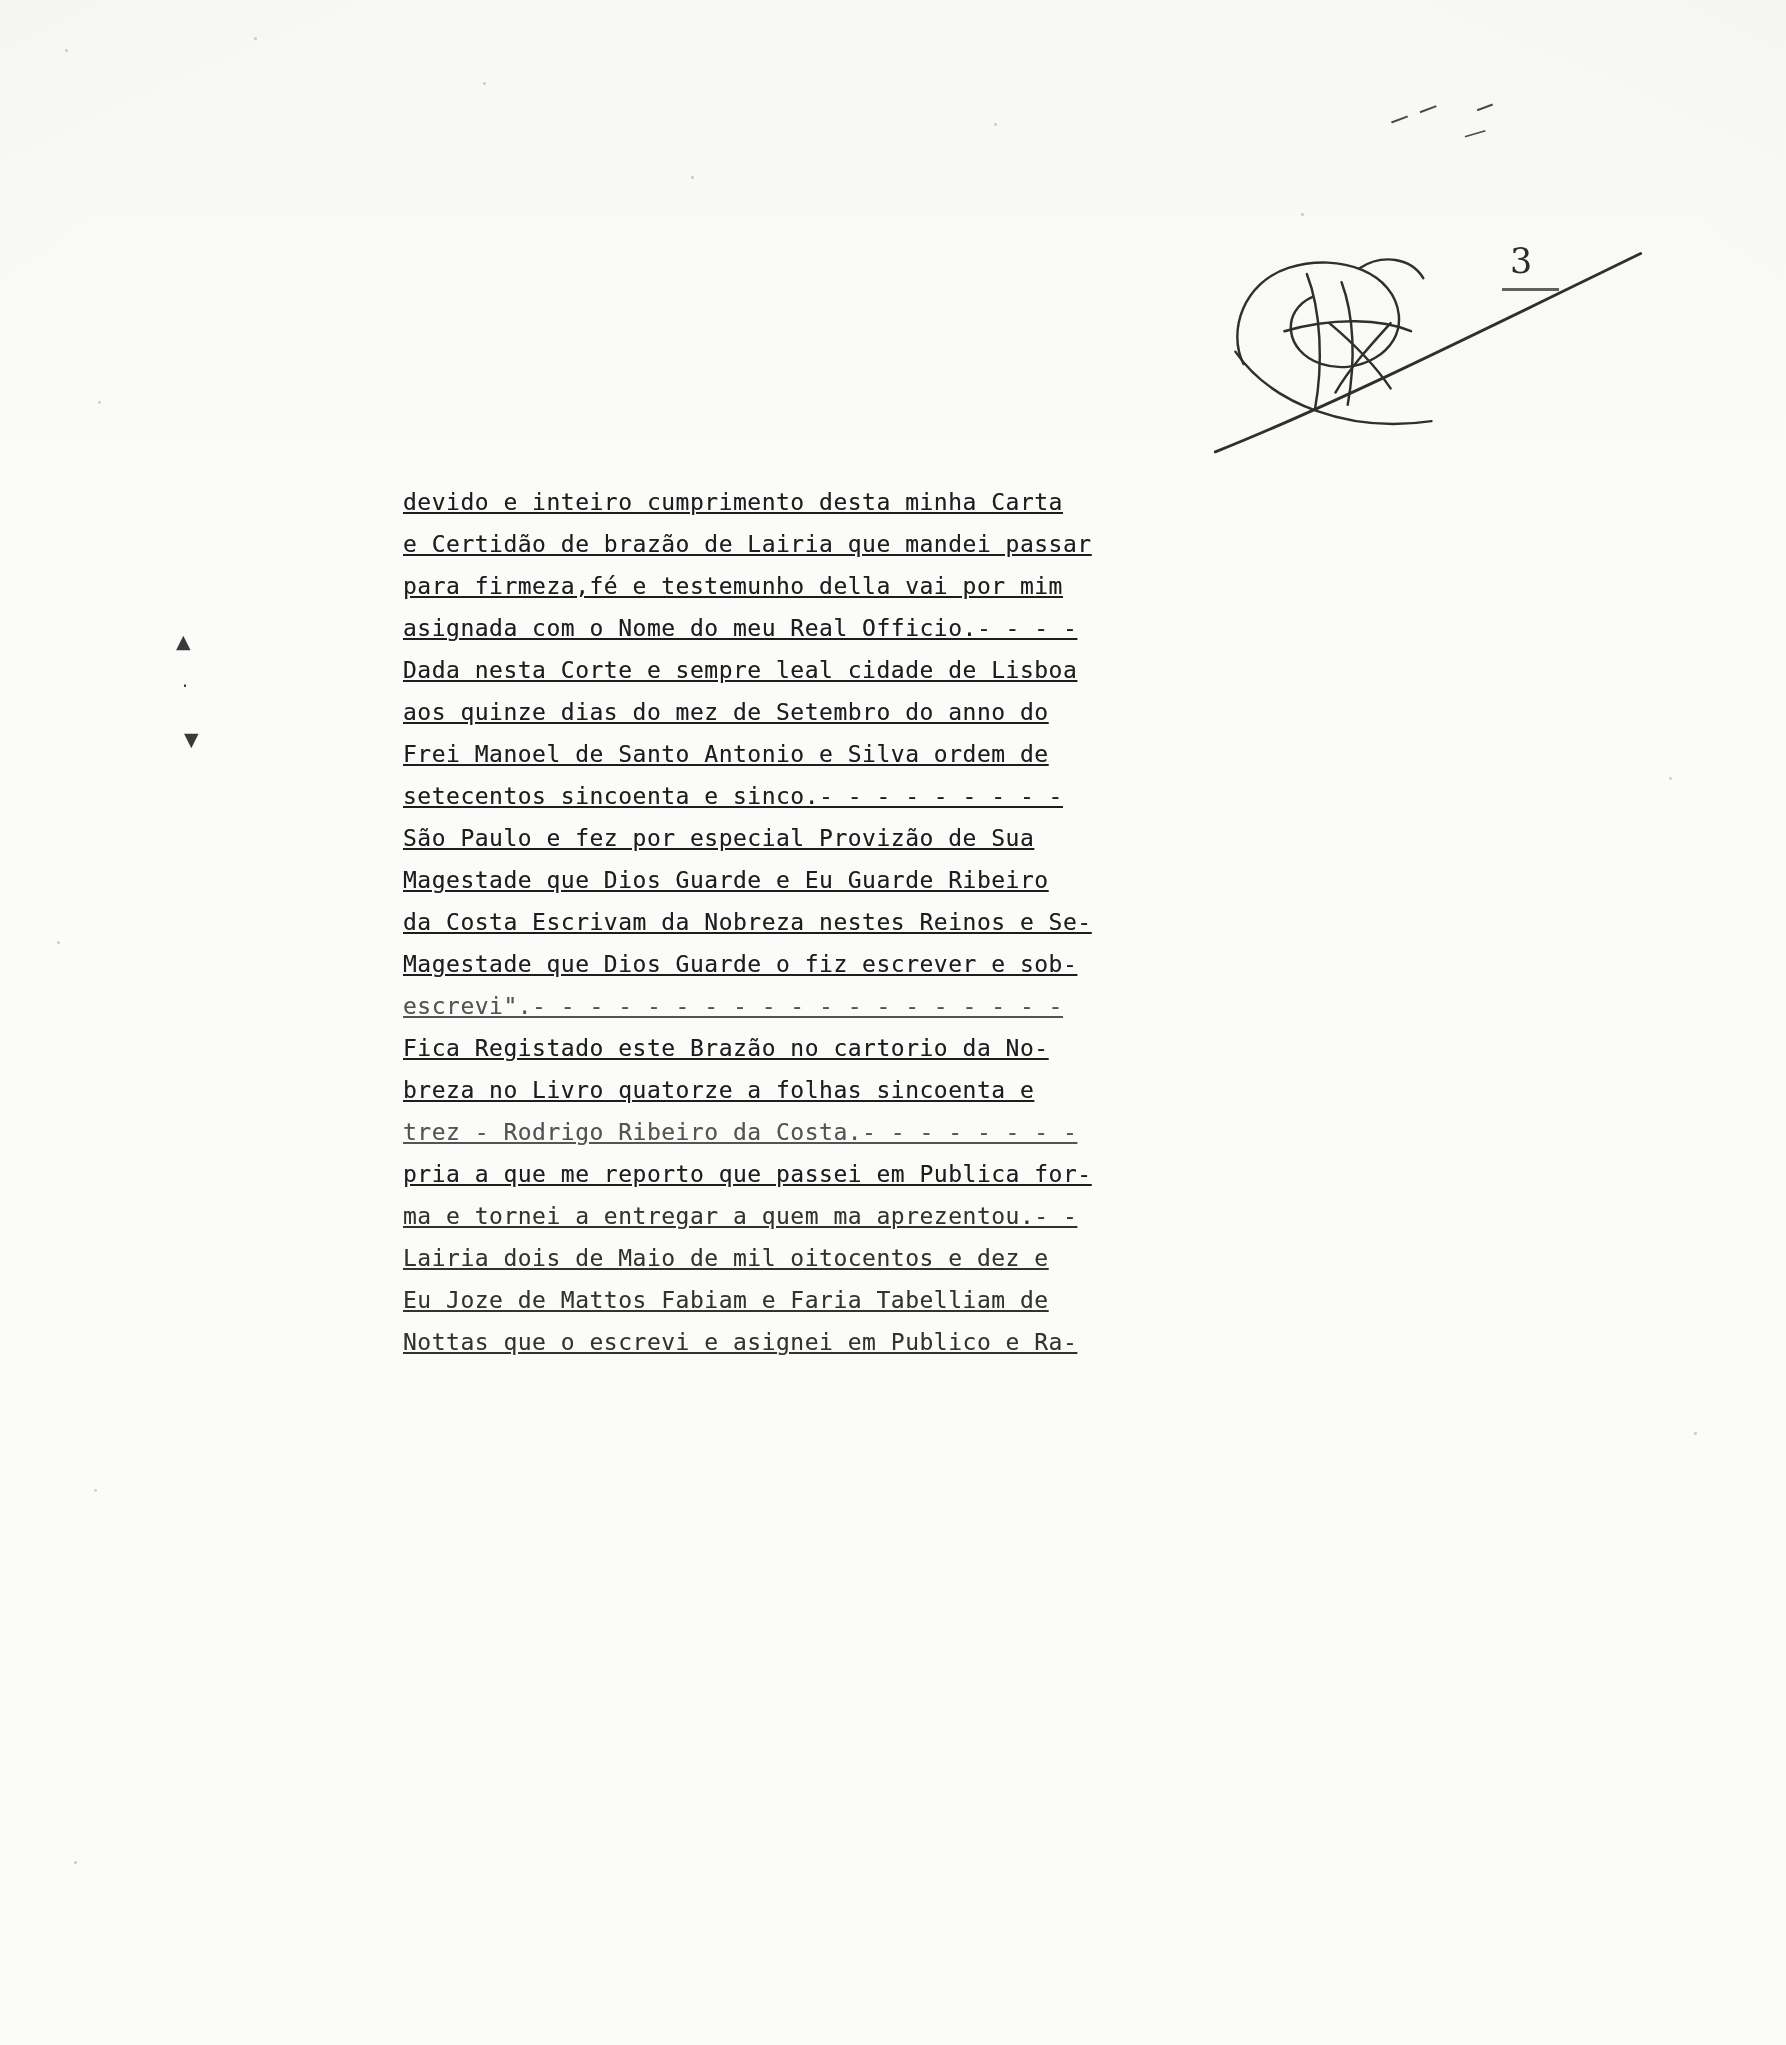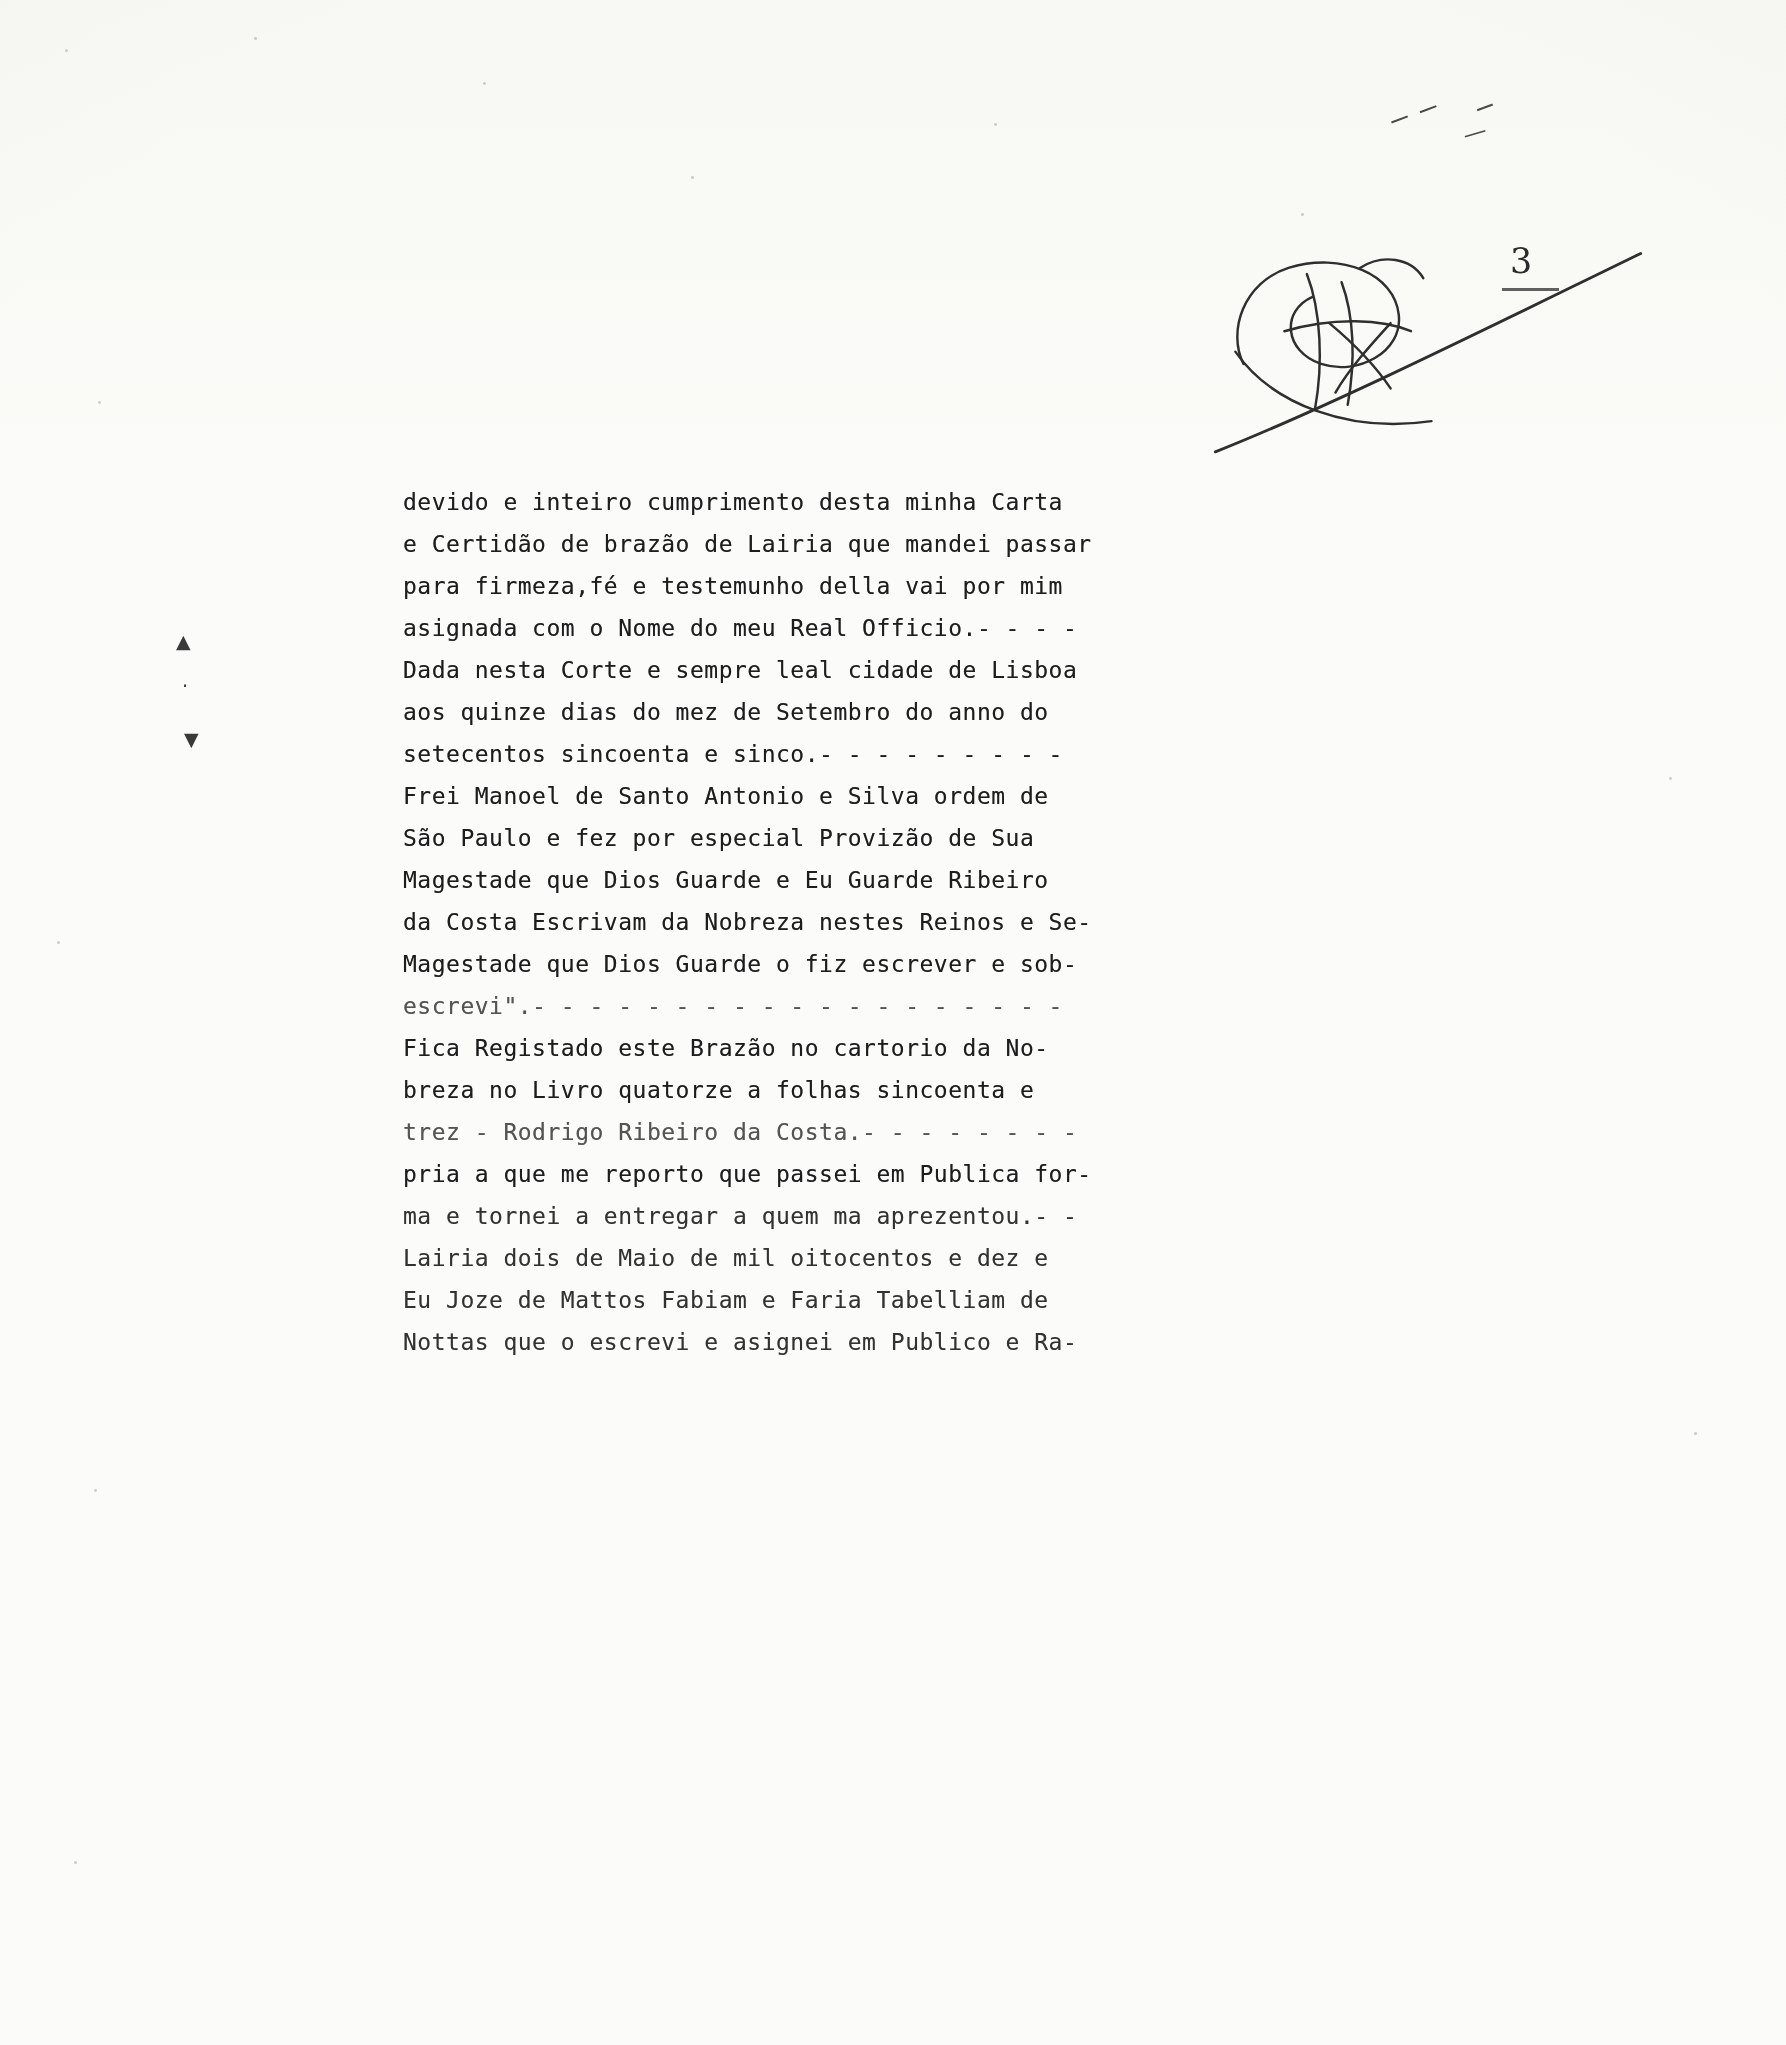--- a/index.html
+++ b/index.html
@@ -87,20 +87,21 @@
     width: 1240px;
   }
   .line {
     font-family: "DejaVu Sans Mono", monospace;
     font-size: 23px;
     line-height: 42px;
     letter-spacing: 0.5px;
     color: #1d1d1d;
     white-space: pre;
     text-shadow: 0 0 0.5px rgba(40,40,40,0.45);
+    text-decoration: underline;
   }
   .line.faint   { color: #3e3e3e; opacity: .88; }
   .line.fainter { color: #000000; opacity: .80; }
 </style>
 </head>
 <body>
 
 <div class="page">
 
   <div class="paper-tex"></div>
@@ -151,22 +152,22 @@
       <div class="margin-mark" style="left: 184px; top: 728px; font-size: 19px;">▼</div>
     </div>
 
   <div class="body-text" id="body-text">
       <div class="line">devido e inteiro cumprimento desta minha Carta</div>
       <div class="line">e Certidão de brazão de Lairia que mandei passar</div>
       <div class="line">para firmeza,fé e testemunho della vai por mim</div>
       <div class="line">asignada com o Nome do meu Real Officio.- - - -</div>
       <div class="line">Dada nesta Corte e sempre leal cidade de Lisboa</div>
       <div class="line">aos quinze dias do mez de Setembro do anno do</div>
+      <div class="line">Frei Manoel de Santo Antonio e Silva ordem de</div>
       <div class="line">setecentos sincoenta e sinco.- - - - - - - - -</div>
-      <div class="line">Frei Manoel de Santo Antonio e Silva ordem de</div>
       <div class="line">São Paulo e fez por especial Provizão de Sua</div>
       <div class="line">Magestade que Dios Guarde e Eu Guarde Ribeiro</div>
       <div class="line">da Costa Escrivam da Nobreza nestes Reinos e Se-</div>
       <div class="line">Magestade que Dios Guarde o fiz escrever e sob-</div>
       <div class="line faint">escrevi".- - - - - - - - - - - - - - - - - - -</div>
       <div class="line">Fica Registado este Brazão no cartorio da No-</div>
       <div class="line">breza no Livro quatorze a folhas sincoenta e</div>
       <div class="line faint">trez - Rodrigo Ribeiro da Costa.- - - - - - - -</div>
       <div class="line">pria a que me reporto que passei em Publica for-</div>
       <div class="line fainter">ma e tornei a entregar a quem ma aprezentou.- -</div>

